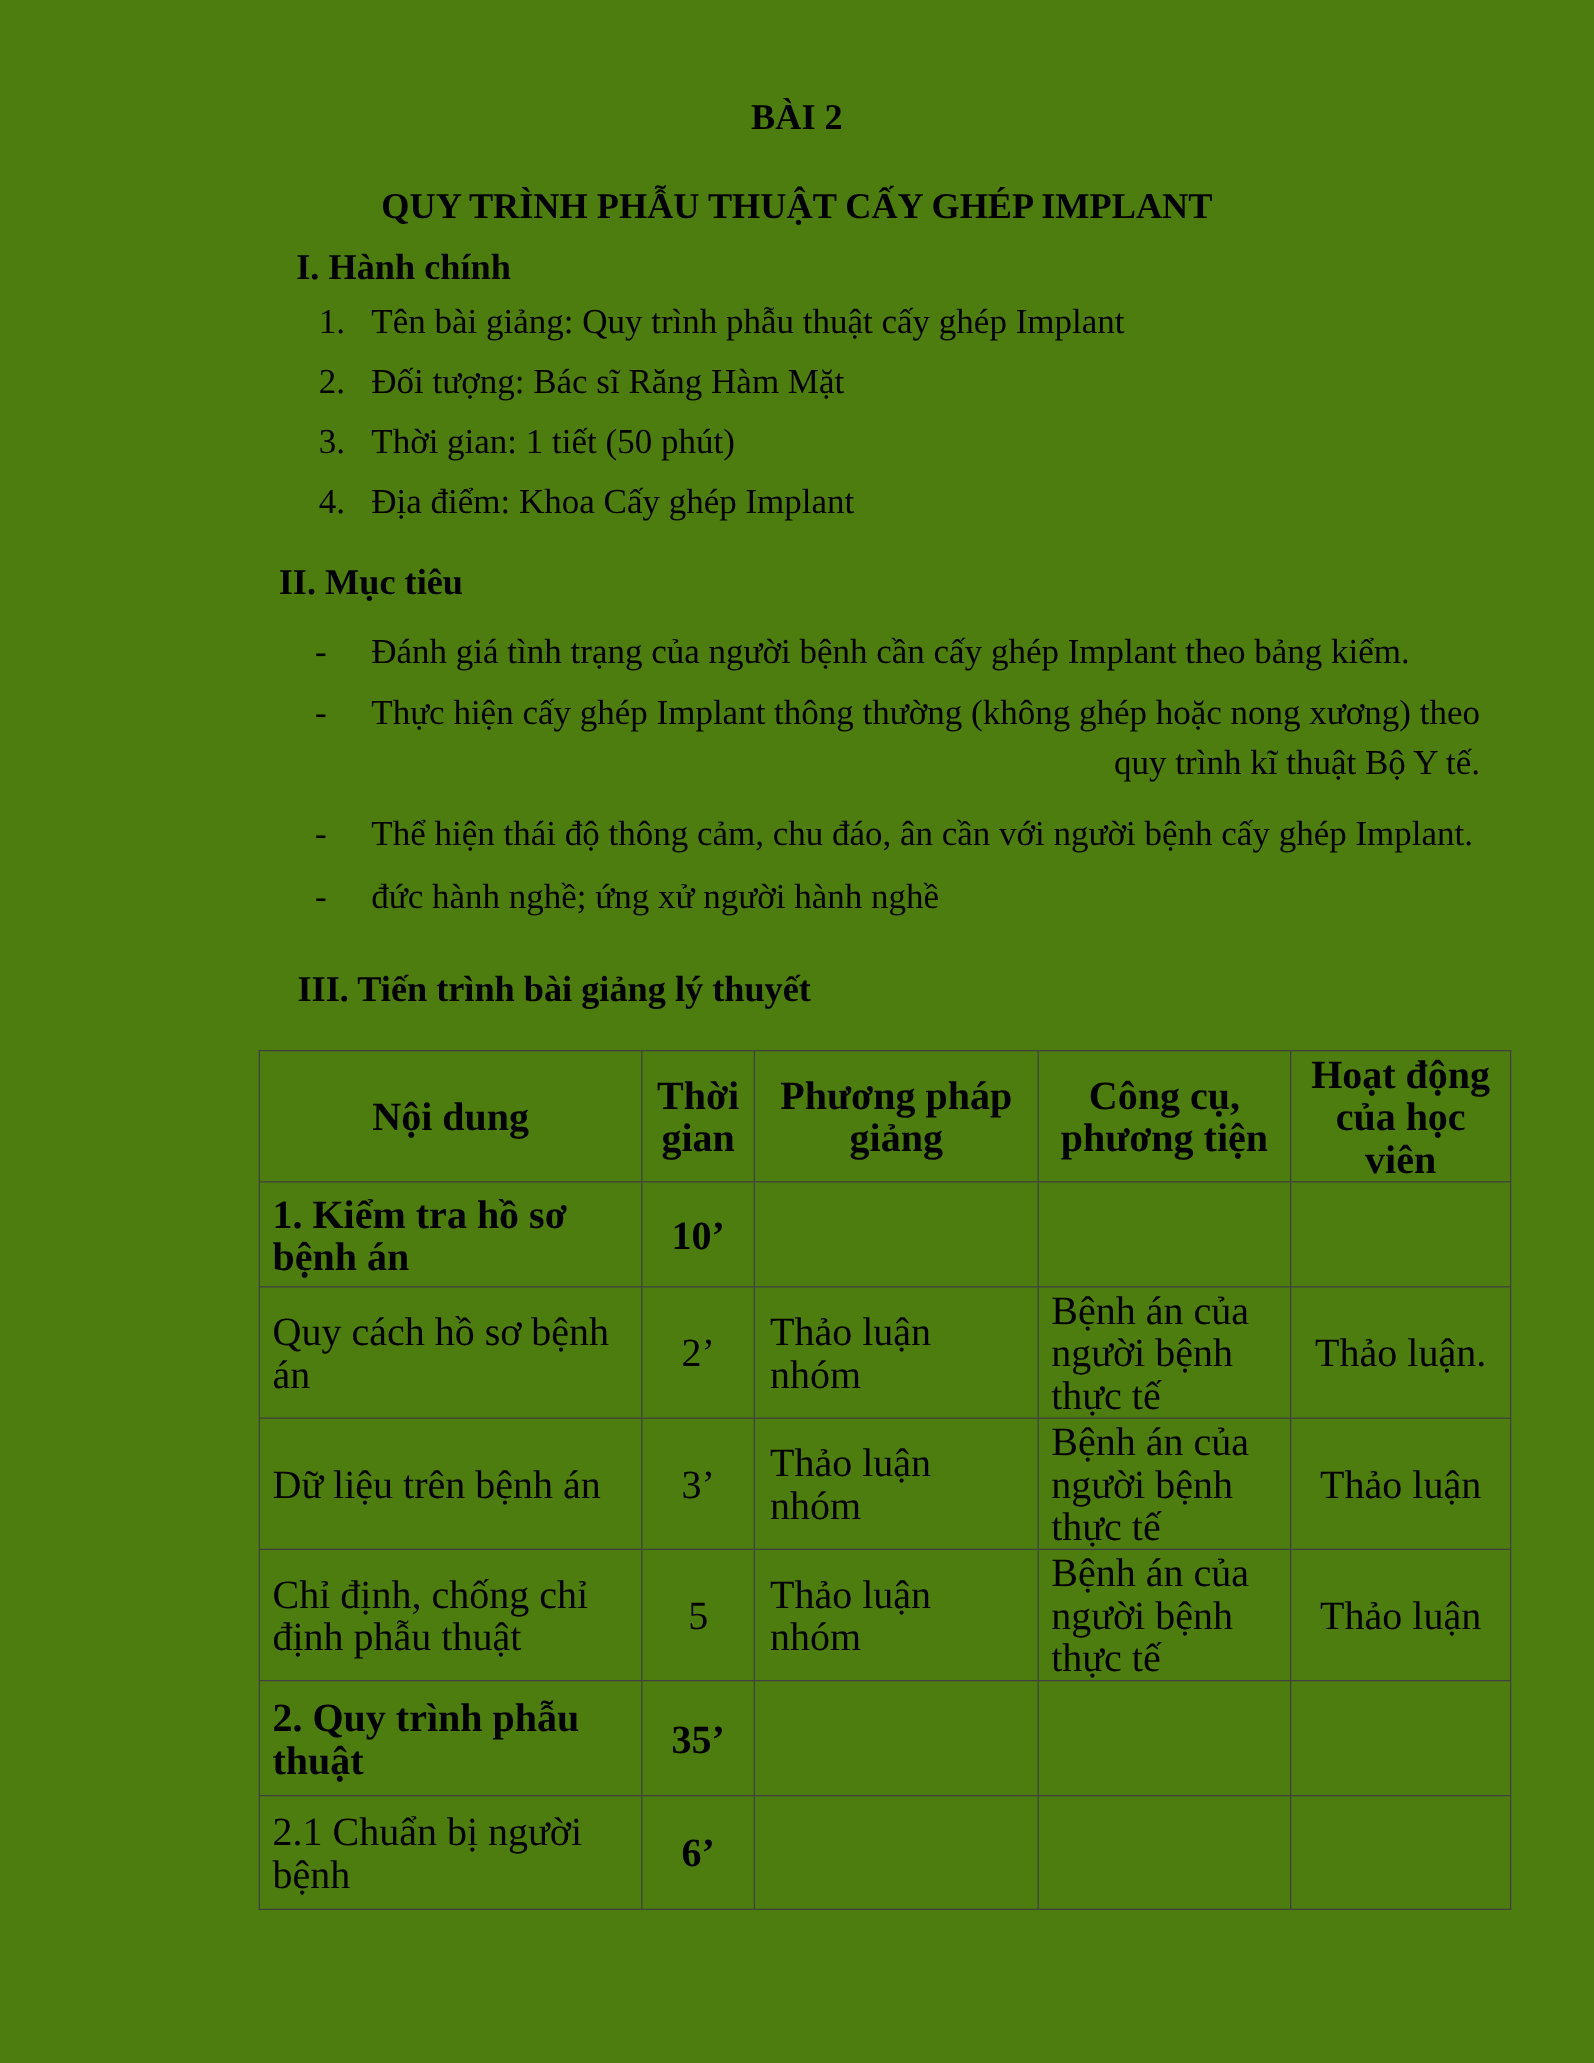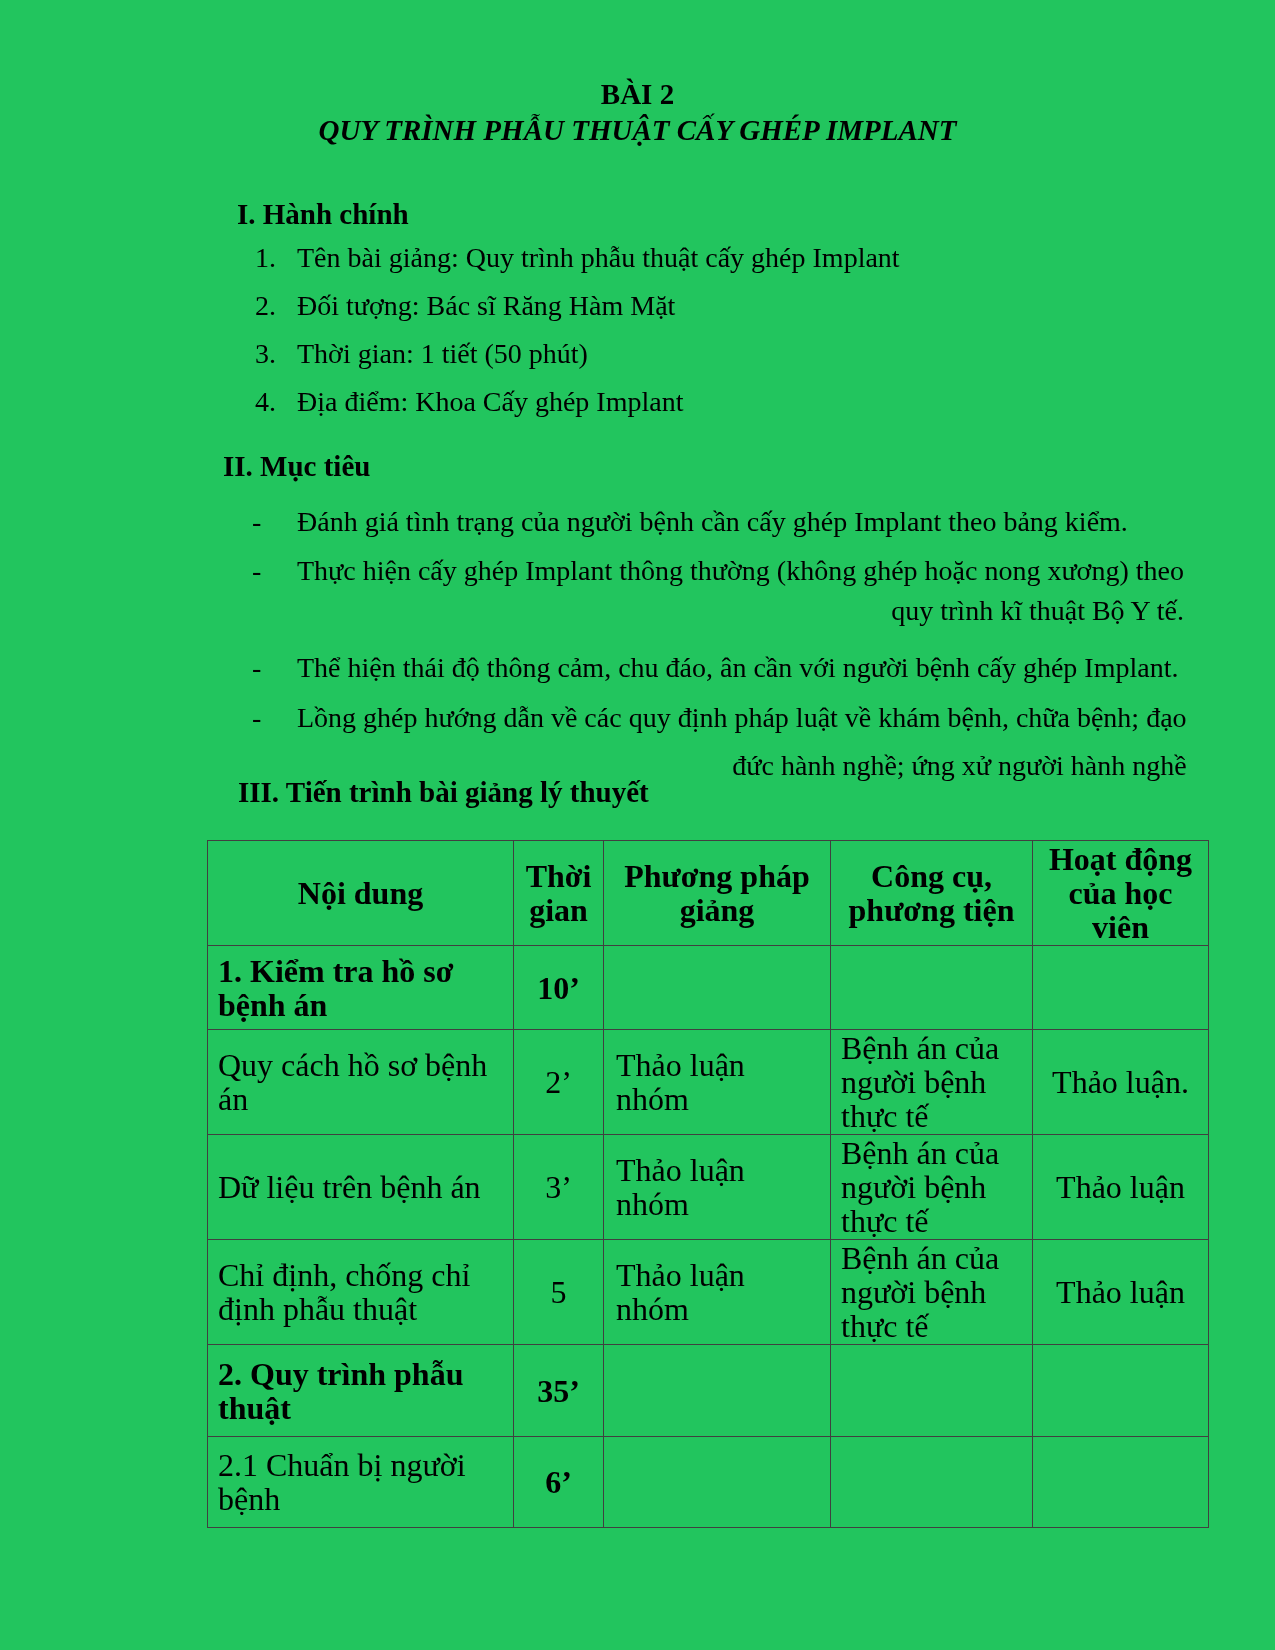--- a/index.html
+++ b/index.html
@@ -1,36 +1,36 @@
 <!DOCTYPE html>
 <html><head>
 <meta charset="utf-8">
 <style>
   html, body { margin: 0; padding: 0; background: #e9e9e9; }
   #page {
     position: relative;
     width: 1275px;
     height: 1650px;
     margin: 0 auto;
-    background: #22c55e;
+    background: #4d7c0f;
     font-family: "Liberation Serif", serif;
     color: #000000;
     overflow: hidden;
   }
   .abs { position: absolute; }
 
   .doc-title {
     left: 0; width: 1275px;
     text-align: center;
     font-weight: bold;
     font-size: 29px;
     line-height: 36px;
   }
   #title1 { top: 76px; }
-  #title2 { top: 112px; font-style: italic; }
+  #title2 { top: 147px; }
 
   .sec-heading {
     font-weight: bold;
     font-size: 29px;
     line-height: 36px;
     white-space: nowrap;
   }
   #heading-admin   { top: 196px; left: 237px; }
   #heading-objectives { top: 448px; left: 223px; }
   #heading-plan    { top: 774px; left: 238px; }
@@ -158,21 +158,20 @@
   </div>
   <div id="bullet-2" class="abs bullet">
     <span class="dash">-</span>
     <div class="btext">
       <div>Thể hiện thái độ thông cảm, chu đáo, ân cần với người bệnh cấy ghép Implant.</div>
     </div>
   </div>
   <div id="bullet-3" class="abs bullet">
     <span class="dash">-</span>
     <div class="btext">
-      <div>Lồng ghép hướng dẫn về các quy định pháp luật về khám bệnh, chữa bệnh; đạo</div>
       <div>đức hành nghề; ứng xử người hành nghề</div>
     </div>
   </div>
 
   <div id="heading-plan" class="abs sec-heading">III. Tiến trình bài giảng lý thuyết</div>
 
   <table id="plan-table">
     <colgroup>
       <col class="c1">
         <col class="c2">

